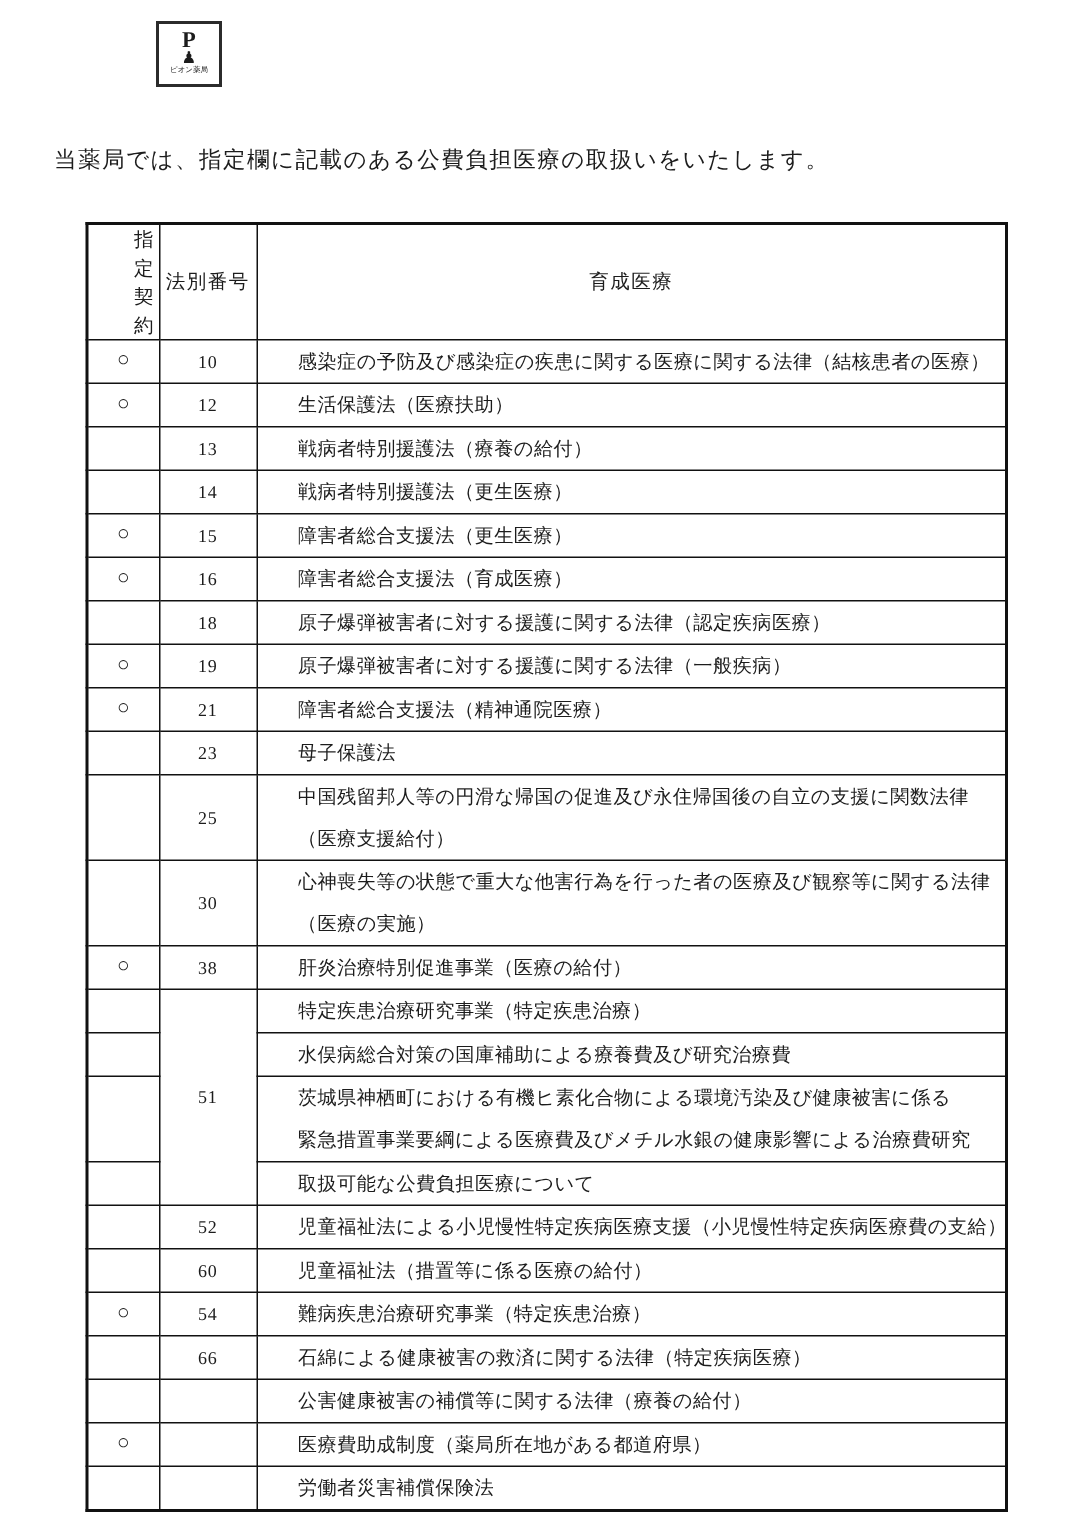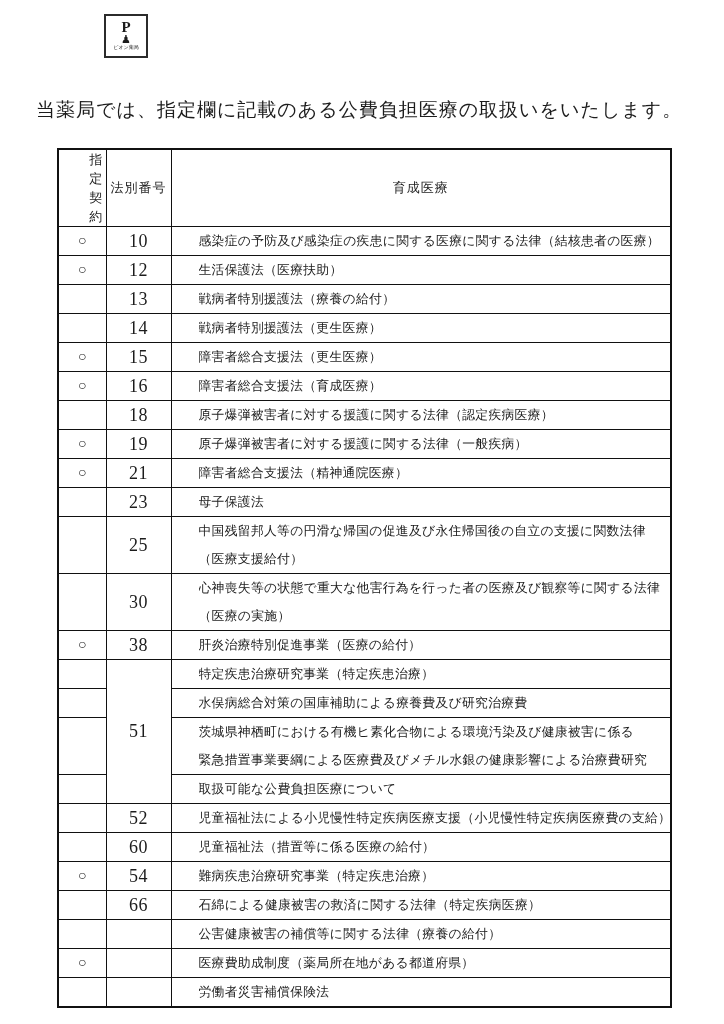--- a/index.html
+++ b/index.html
@@ -27,38 +27,38 @@
   .logo-pawn{font-size:11px;line-height:12px;}
   .logo-name{font-size:5px;line-height:6px;letter-spacing:0;white-space:nowrap;}
   .title{
     font-family:"Liberation Sans","DejaVu Sans",sans-serif;
     font-weight:bold;font-size:27px;letter-spacing:1px;
     color:#8e5128;white-space:nowrap;
   }
   
   .intro{
     position:absolute;left:36px;top:97px;
-    font-size:19px;letter-spacing:1px;white-space:nowrap;
+    font-size:15px;letter-spacing:1px;white-space:nowrap;
   }
   
   .tbl-wrap{position:absolute;left:57px;top:148px;}
   table{
     border-collapse:collapse;table-layout:fixed;
     width:613px;
     border:2px solid #111;
   }
   col.c-mark{width:48px;}
   col.c-num{width:65px;}
   col.c-name{width:500px;}
   th,td{border:1px solid #111;padding:0;vertical-align:middle;}
   th{font-weight:normal;font-size:13px;letter-spacing:1px;}
   .th-row{height:50px;}
   .hdr-2line{line-height:19px;margin-left:28px;}
   .mark-cell{text-align:center;font-size:14px;}
-  .num-cell{text-align:center;font-size:18px;letter-spacing:0.5px;}
+  .num-cell{text-align:center;font-size:12px;letter-spacing:0.5px;}
   .name-cell{padding:0 0 0 27px;font-size:12.8px;letter-spacing:0.3px;}
   .cell-line{height:28px;line-height:28px;white-space:nowrap;overflow:hidden;}
 </style>
 </head>
 <body>
 
 <div class="page">
 
   <div class="header">
     <div class="logo">

